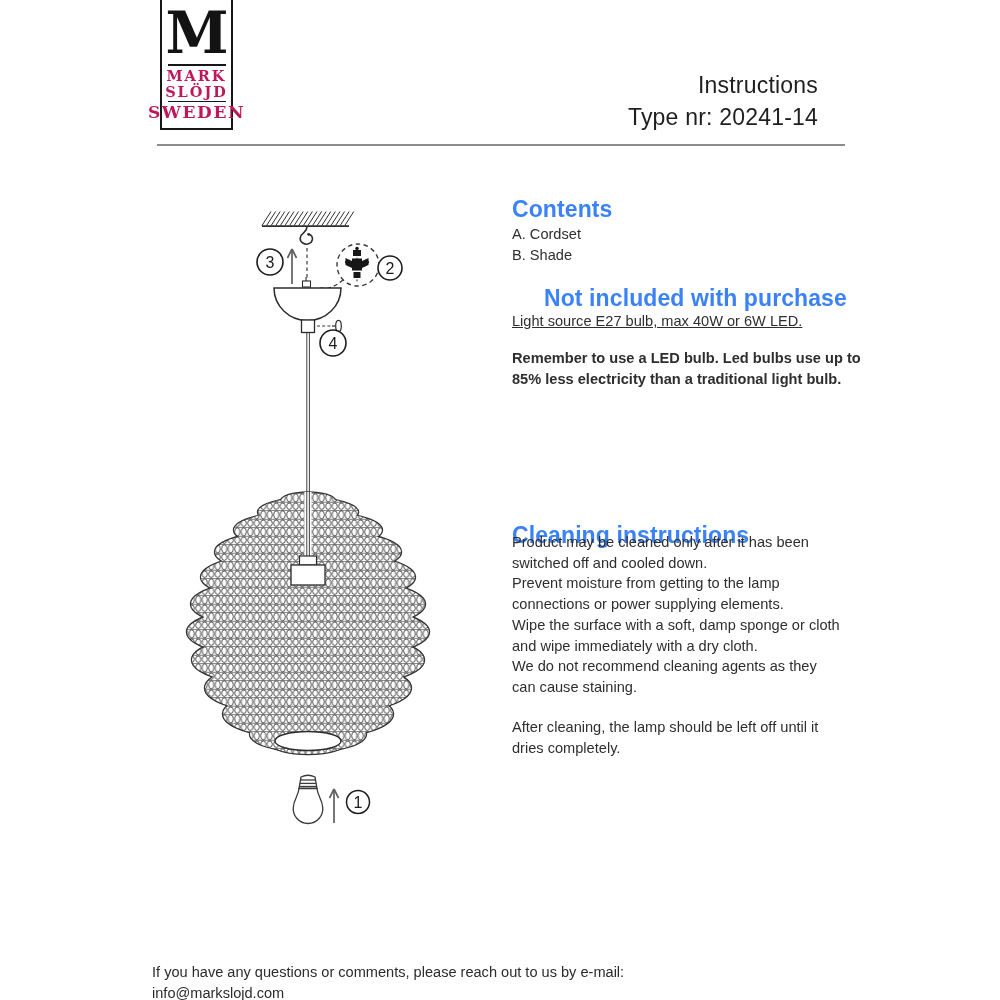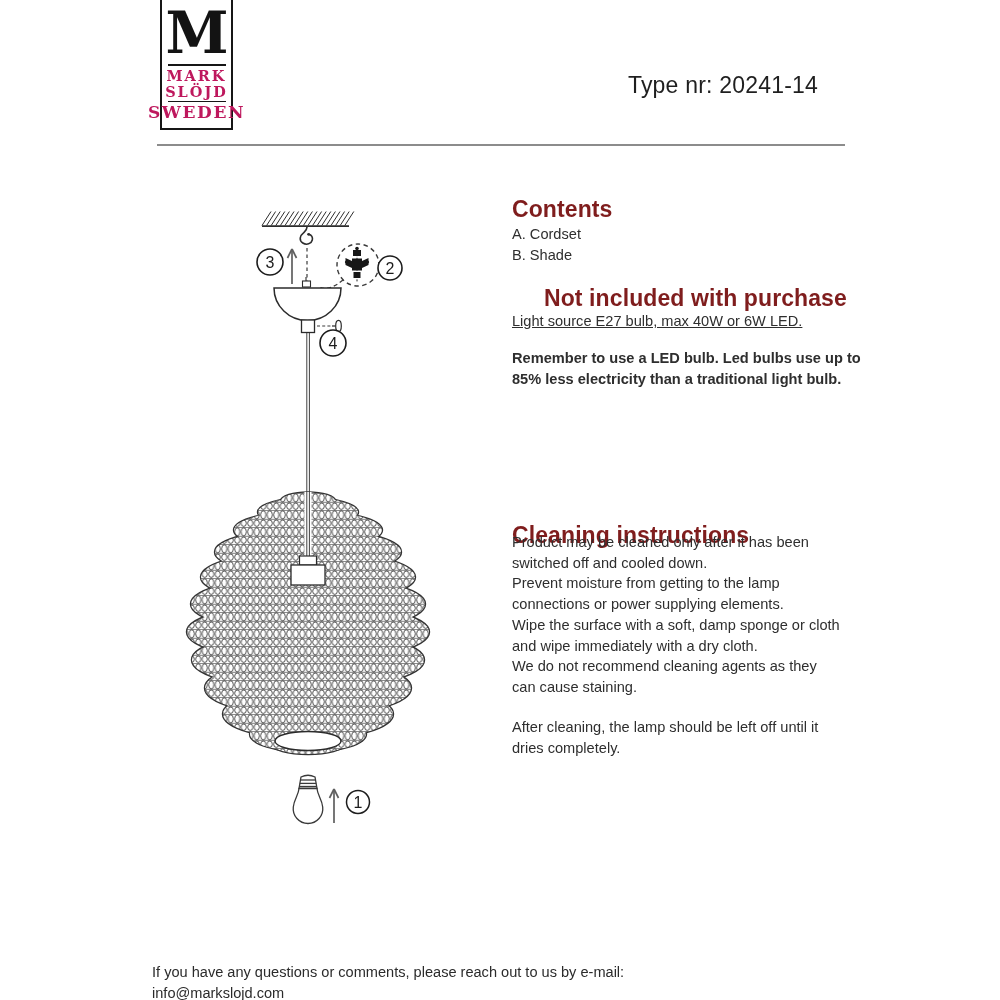--- a/index.html
+++ b/index.html
@@ -28,21 +28,21 @@
 
   
   .title-block {
     top:69px; right:182px; text-align:right;
     font-size:23px; line-height:32px; color:#1f1f1f; letter-spacing:0.2px;
   }
   .header-rule { left:157px; top:144px; width:688px; height:2px; background:#8c8c8c; }
 
   
   .heading {
-    font-size:23px; font-weight:700; letter-spacing:0.1px; color:#7f1d1d; white-space:nowrap;
+    font-size:23px; font-weight:700; letter-spacing:0.1px; color:#3b82f6; white-space:nowrap;
   }
   .body-text {
     font-size:14.6px; line-height:20.5px; color:#2e2e2e; white-space:pre-line;
   }
 
   .footer-text {
     left:152px; top:962px; font-size:15.5px; line-height:20.5px; color:#2b2b2b;
     white-space:pre-line; transform:scaleX(0.94); transform-origin:left top;
   }
 
@@ -56,20 +56,21 @@
 <div class="abs logo">
   <div class="logo-m">M</div>
   <div class="logo-rule"></div>
   <div class="logo-word">MARK</div>
   <div class="logo-word">SLÖJD</div>
   <div class="logo-rule"></div>
   <div class="logo-word small">SWEDEN</div>
 </div>
 
 <div class="abs title-block">
+  <div>Instructions</div>
   <div>Type nr: 20241-14</div>
 </div>
 <div class="abs header-rule"></div>
 
 <div class="abs heading" style="left:512px; top:196px;">Contents</div>
 <div class="abs body-text" style="left:512px; top:224px;">A. Cordset
 B. Shade</div>
 
 <div class="abs heading" style="left:512px; top:285px;margin-left:32px;">Not included with purchase</div>
 <div class="abs body-text" style="left:512px; top:311px;text-decoration:underline;">Light source E27 bulb, max 40W or 6W LED.</div>

